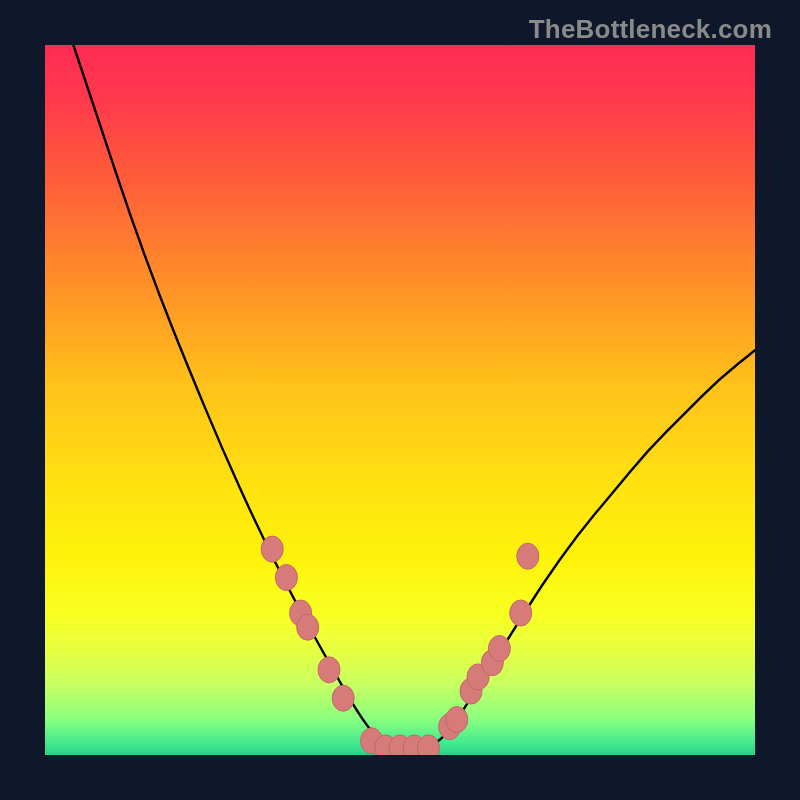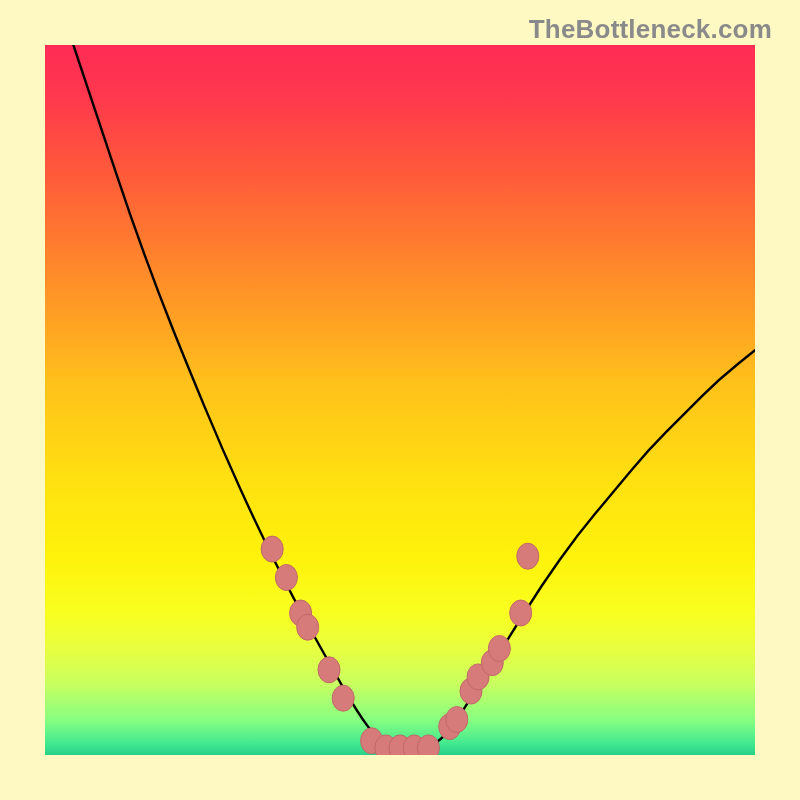--- a/index.html
+++ b/index.html
@@ -7,21 +7,21 @@
     padding: 0;
     width: 800px;
     height: 800px;
     background: #000000;
     overflow: hidden;
   }
   .stage {
     position: relative;
     width: 800px;
     height: 800px;
-    background: #fef9c3;
+    background: #0f172a;
   }
   .plot-area {
     position: absolute;
     left: 45px;
     top: 45px;
     width: 710px;
     height: 710px;
     overflow: hidden;
   }
   .gradient-bg {

